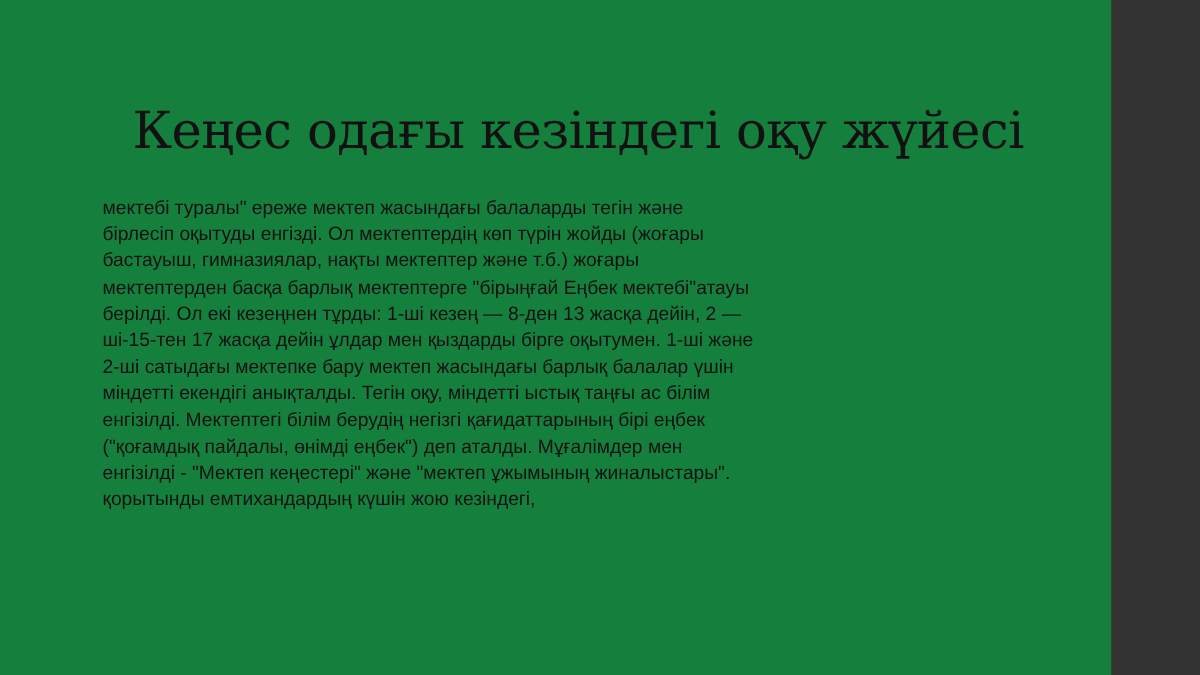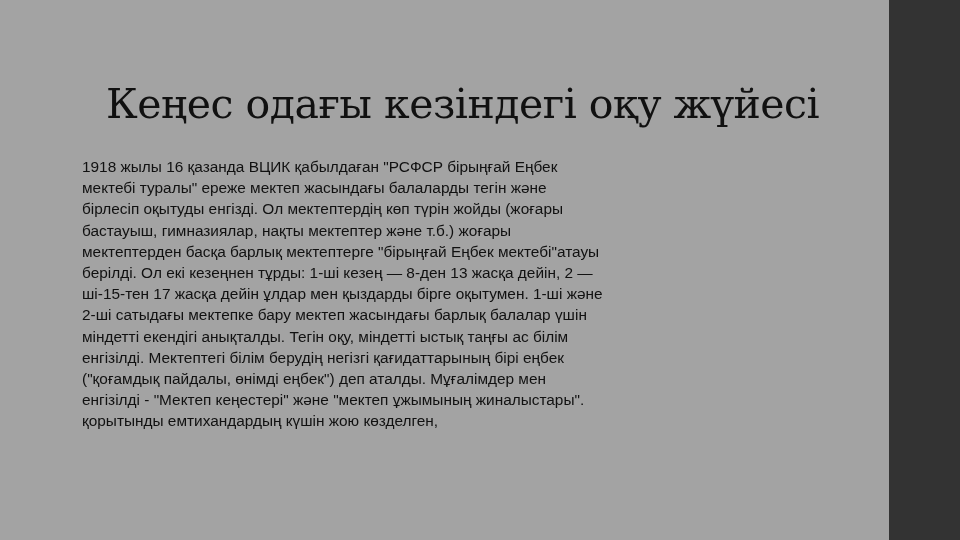--- a/index.html
+++ b/index.html
@@ -7,21 +7,21 @@
       padding: 0;
       width: 960px;
       height: 540px;
       overflow: hidden;
       background: #ffffff;
     }
     .slide {
       position: relative;
       width: 960px;
       height: 540px;
-      background: #a3a3a3;
+      background: #15803d;
     }
     .side-bar {
       position: absolute;
       left: 889px;
       top: 0;
       width: 71px;
       height: 540px;
       background: #333333;
     }
     .title {
@@ -54,29 +54,28 @@
       white-space: nowrap;
     }
   </style>
 </head>
 <body>
 
 <div class="slide">
   <h1 class="title">Кеңес одағы кезіндегі оқу жүйесі</h1>
 
   <div class="body-text">
-    <span class="line">1918 жылы 16 қазанда ВЦИК қабылдаған "РСФСР бірыңғай Еңбек</span>
     <span class="line">мектебі туралы" ереже мектеп жасындағы балаларды тегін және</span>
     <span class="line">бірлесіп оқытуды енгізді. Ол мектептердің көп түрін жойды (жоғары</span>
     <span class="line">бастауыш, гимназиялар, нақты мектептер және т.б.) жоғары</span>
     <span class="line">мектептерден басқа барлық мектептерге "бірыңғай Еңбек мектебі"атауы</span>
     <span class="line">берілді. Ол екі кезеңнен тұрды: 1-ші кезең — 8-ден 13 жасқа дейін, 2 —</span>
     <span class="line">ші-15-тен 17 жасқа дейін ұлдар мен қыздарды бірге оқытумен. 1-ші және</span>
     <span class="line">2-ші сатыдағы мектепке бару мектеп жасындағы барлық балалар үшін</span>
     <span class="line">міндетті екендігі анықталды. Тегін оқу, міндетті ыстық таңғы ас білім</span>
     <span class="line">енгізілді. Мектептегі білім берудің негізгі қағидаттарының бірі еңбек</span>
     <span class="line">("қоғамдық пайдалы, өнімді еңбек") деп аталды. Мұғалімдер мен</span>
     <span class="line">енгізілді - "Мектеп кеңестері" және "мектеп ұжымының жиналыстары".</span>
-    <span class="line">қорытынды емтихандардың күшін жою көзделген,</span>
+    <span class="line">қорытынды емтихандардың күшін жою кезіндегі,</span>
   </div>
 
   <div class="side-bar"></div>
 </div>
 
 </body></html>

